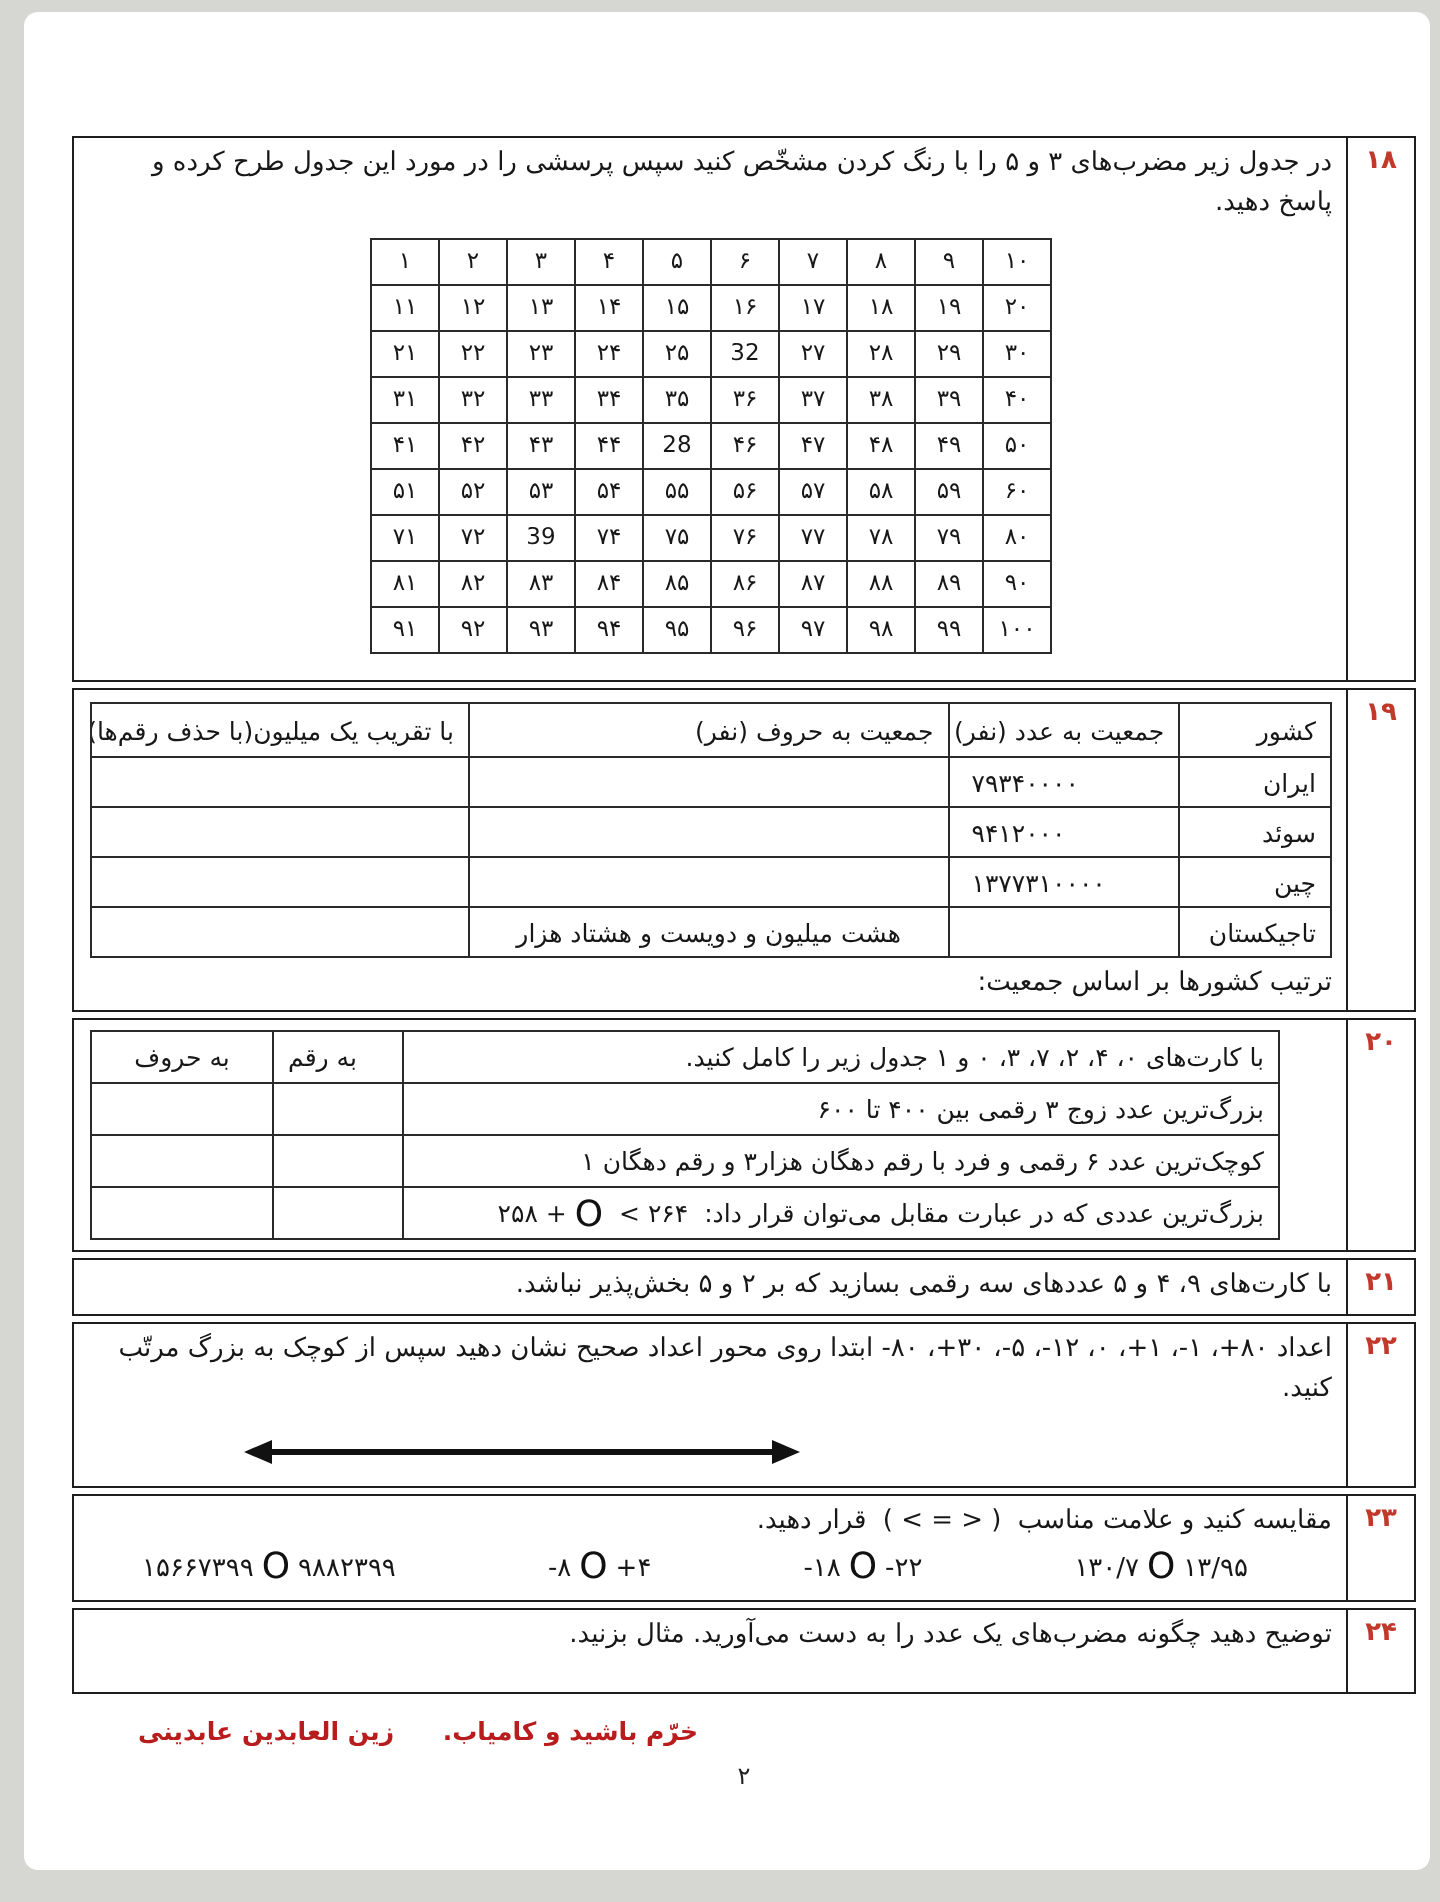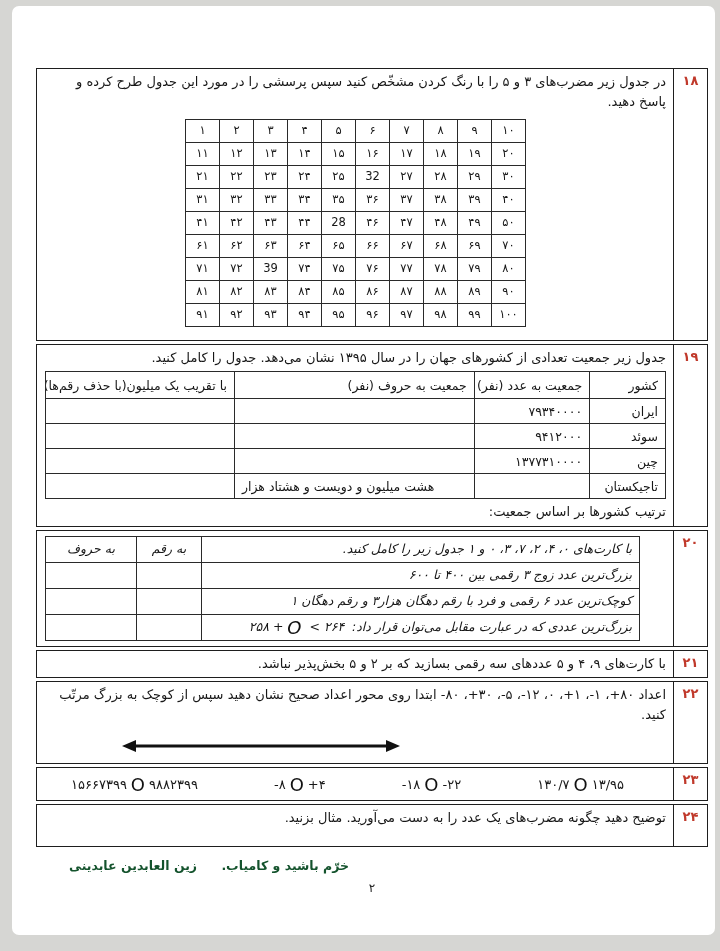--- a/index.html
+++ b/index.html
@@ -68,41 +68,40 @@
     border:1.2px solid #2a2a2a;
     font-weight:normal;
     text-align:right;
     padding:2px 7px;
     height:20px;
     overflow:hidden;
     white-space:nowrap;
   }
   .pop-table th{height:22px}
   .w0{width:11%}.w1{width:18%}.w2{width:40%}.w3{width:31%}
-  .pop-table td.pc1{text-align:right;direction:ltr;padding-left:11px}
-  .pop-table td.pc2{text-align:left}
+  .pop-table td.pc1{text-align:left;direction:ltr;padding-left:11px}
+  .pop-table td.pc2{text-align:center}
   .order-label{display:block;margin-top:3px}
 
   
   .q20-table{
     border-collapse:collapse;
     font-size:12.5px;
     width:calc(100% - 26px);
     margin:2px 26px 2px 0;
     table-layout:fixed;
   }
   .q20-table td{
     border:1.2px solid #2a2a2a;
     padding:2px 7px;
     height:21px;
     overflow:hidden;
     white-space:nowrap;
-    font-style:italic;
-  }
-  .q20-table td.dcol{width:50px;text-align:center}
+  }
+  .q20-table td.dcol{width:50px;text-align:left}
   .q20-table td.wcol{width:76px;text-align:center}
   .formula{direction:ltr;unicode-bidi:isolate;display:inline-block;padding:0 4px}
   .big-o{
     font-size:18px;line-height:1;display:inline-block;
     vertical-align:middle;padding:0 4px;font-weight:400;color:#111;
   }
 
   
   .u{text-underline-offset:3px}
 
@@ -126,21 +125,21 @@
   
   .answer-space{height:15px}
 
   .footer{
     direction:rtl;
     text-align:left;
     padding-left:33px;
     margin-top:11px;
     font-size:12.5px;
     font-weight:bold;
-    color:#14532d;
+    color:#b91c1c;
   }
   .footer .name{margin-right:20px}
   .pagenum{text-align:center;font-size:12px;margin-top:8px;color:#222}
 </style>
 </head>
 <body>
 
 <div class="page">
   <div class="content">
 
@@ -204,30 +203,30 @@
                 <td>۴۳</td>
                 <td>۴۴</td>
                 <td>28</td>
                 <td>۴۶</td>
                 <td>۴۷</td>
                 <td>۴۸</td>
                 <td>۴۹</td>
                 <td>۵۰</td>
               </tr>
               <tr>
-                <td>۶۱</td>
-                <td>۶۲</td>
-                <td>۶۳</td>
-                <td>۶۴</td>
-                <td>۶۵</td>
-                <td>۶۶</td>
-                <td>۶۷</td>
-                <td>۶۸</td>
-                <td>۶۹</td>
-                <td>۷۰</td>
+                <td>۵۱</td>
+                <td>۵۲</td>
+                <td>۵۳</td>
+                <td>۵۴</td>
+                <td>۵۵</td>
+                <td>۵۶</td>
+                <td>۵۷</td>
+                <td>۵۸</td>
+                <td>۵۹</td>
+                <td>۶۰</td>
               </tr>
               <tr>
                 <td>۷۱</td>
                 <td>۷۲</td>
                 <td>39</td>
                 <td>۷۴</td>
                 <td>۷۵</td>
                 <td>۷۶</td>
                 <td>۷۷</td>
                 <td>۷۸</td>
@@ -259,21 +258,20 @@
                 <td>۱۰۰</td>
               </tr>
             </tbody>
         </table>
       </div>
     </div>
 
     <div class="qbox">
       <div class="qnum">۱۹</div>
       <div class="qbody">
-        <span class="qtext">جدول زیر جمعیت تعدادی از کشورهای جهان را در سال ۱۳۹۵ نشان می‌دهد. جدول را کامل کنید.</span>
         <table class="pop-table">
           <thead>
             <tr>
               <th class="w0">کشور</th>
               <th class="w1">جمعیت به عدد (نفر)</th>
               <th class="w2">جمعیت به حروف (نفر)</th>
               <th class="w3">با تقریب یک میلیون(با حذف رقم‌ها)</th>
             </tr>
           </thead>
           <tbody>
@@ -355,20 +353,25 @@
           <line x1="12" y1="8" x2="266" y2="8" stroke="#111" stroke-width="3"></line>
           <polygon points="0,8 14,2 14,14" fill="#111"></polygon>
           <polygon points="278,8 264,2 264,14" fill="#111"></polygon>
         </svg>
       </div>
     </div>
 
     <div class="qbox">
       <div class="qnum">۲۳</div>
       <div class="qbody">
+        <span class="qtext">
+          <span>مقایسه کنید و علامت مناسب</span>
+          <span class="formula">( &lt; = &gt; )</span>
+          <span>قرار دهید.</span>
+        </span>
         <div class="cmp-row">
             <span class="pair"><span class="n">۱۵۶۶۷۳۹۹</span><span class="big-o">O</span><span class="n">۹۸۸۲۳۹۹</span></span>
             <span class="pair"><span class="n">-۸</span><span class="big-o">O</span><span class="n">+۴</span></span>
             <span class="pair"><span class="n">-۱۸</span><span class="big-o">O</span><span class="n">-۲۲</span></span>
             <span class="pair"><span class="n">۱۳۰/۷</span><span class="big-o">O</span><span class="n">۱۳/۹۵</span></span>
           </div>
       </div>
     </div>
 
     <div class="qbox">

